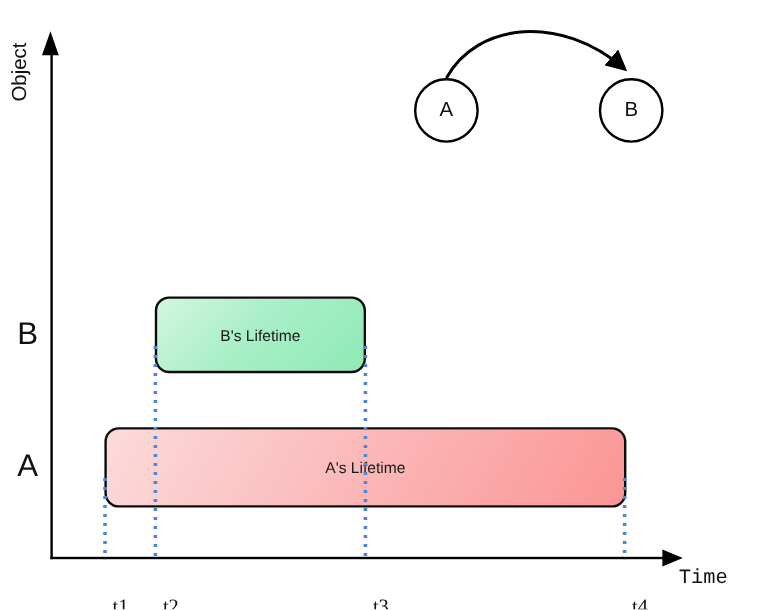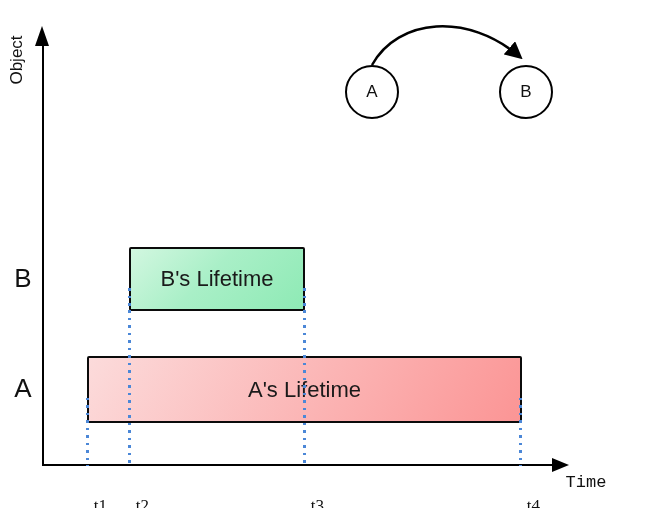--- a/index.html
+++ b/index.html
@@ -52,23 +52,23 @@
   .rowlab {
     position: absolute; left: 2px; width: 42px; height: 30px;
     text-align: center; font-size: 26px; line-height: 30px; z-index: 3;
   }
   .rowlab-b { top: 263px; }
   .rowlab-a { top: 373px; }
   
   .bar {
     position: absolute;
     border: 2px solid #0b0b0b;
-    border-radius: 2px;
+    border-radius: 12px;
     display: flex; align-items: center; justify-content: center;
-    font-size: 22px; color: #1a1a1a;
+    font-size: 13px; color: #1a1a1a;
     box-sizing: border-box;
     z-index: 2;
     text-align: right;
   }
   .bar-b {
     left: 129px; top: 247px; width: 176px; height: 64px;
     background: linear-gradient(135deg, #d2f7e0 0%, #a9efc7 45%, #8eeab5 100%);
   }
   .bar-a {
     left: 87px; top: 356px; width: 435px; height: 67px;

